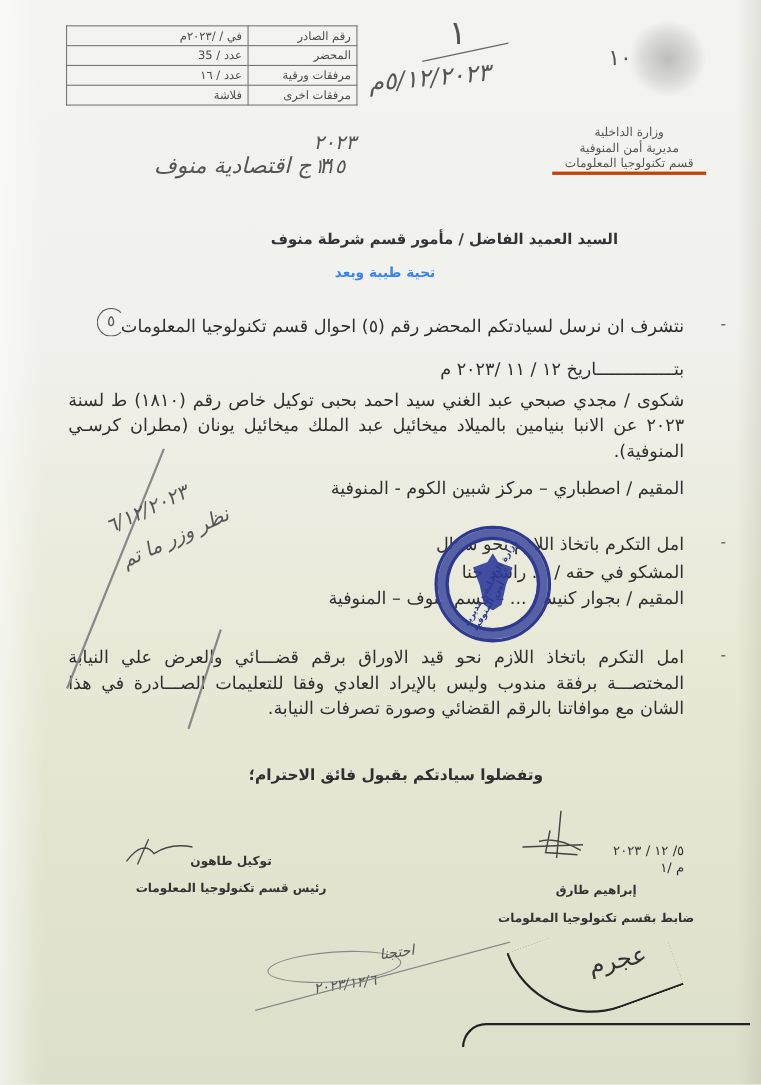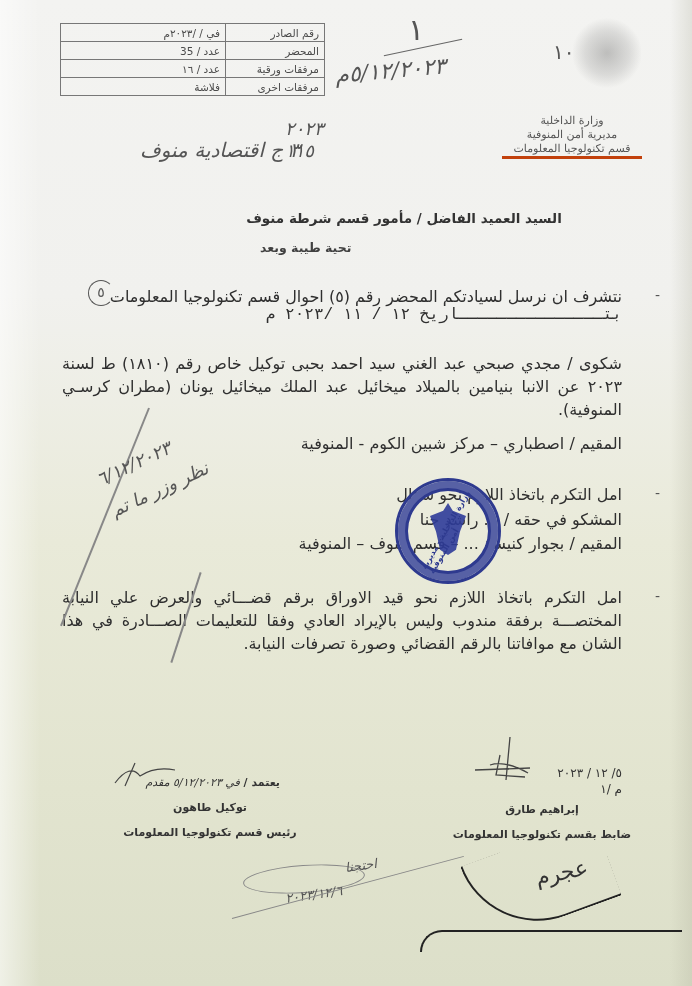--- a/index.html
+++ b/index.html
@@ -56,21 +56,21 @@
     border:1.5px solid #888; border-radius:50%; transform:rotate(-4deg);
   }
   .long-stroke { position:absolute; left:232px; top:918px; width:240px; border-top:1.5px solid #888; transform:rotate(-15deg); transform-origin:left; }
   .pen-stroke-a { position:absolute; left:470px; top:840px; width:140px; height:80px; border-left:2px solid #222; border-bottom:2px solid #222; border-radius:0 0 0 90px; transform:rotate(-20deg); }
   .pen-stroke-b { position:absolute; left:420px; top:930px; width:260px; height:20px; border-top:2px solid #222; border-left:2px solid #222; border-radius:40px 0 0 0; }
   .pen-sig { position:absolute; left:535px; top:860px; font-size:22px; font-family:"DejaVu Serif", serif; color:#333; transform:rotate(-12deg); }
   
   .diag-sig { position:absolute; left:148px; top:408px; width:2px; height:235px; background:#888; transform:rotate(22deg); transform-origin:top; }
   .diag-sig2 { position:absolute; left:185px; top:570px; width:2px; height:95px; background:#888; transform:rotate(18deg); }
   .salutation { position:absolute; left:210px; top:210px; width:330px; direction:rtl; text-align:center; font-weight:bold; font-size:13.5px; color:#333;margin-left:29px; }
-  .greeting { position:absolute; left:260px; top:240px; width:180px; direction:rtl; text-align:left; font-weight:bold; font-size:12.5px; color:#404040; }
+  .greeting { position:absolute; left:260px; top:240px; width:180px; direction:rtl; text-align:center; font-weight:bold; font-size:12.5px; color:#3b82f6; }
   .para { position:absolute; right:70px; direction:rtl; text-align:justify; font-size:16px; line-height:23px; color:#2f2f2f; }
   .bullet { position:absolute; right:32px; font-size:14px; color:#555; }
   .p1 { top:285px; width:560px; }
   .p2 { top:352px; width:560px; }
   .p3 { top:432px; width:560px; }
   .p4 { top:483px; width:560px; }
   .p5 { top:505px; width:560px; }
   .p6 { top:532px; width:560px; }
   .p7 { top:586px; width:560px; }
   .closing { position:absolute; left:190px; top:697px; width:340px; direction:rtl; text-align:center; font-size:14px; font-weight:bold; color:#2f2f2f; }
@@ -134,21 +134,21 @@
   <div class="hand note1b">٢٠٢٣</div>
   <div class="hand note1c">١١٥</div>
 
   <div class="salutation">السيد العميد الفاضل / مأمور قسم شرطة منوف</div>
   <div class="greeting">تحية طيبة وبعد</div>
 
   <div class="circle-mark">٥</div>
 
   <span class="bullet" style="top:287px">-</span>
   <div class="para p1">نتشرف ان نرسل لسيادتكم المحضر رقم (٥) احوال قسم تكنولوجيا المعلومات</div>
-  <div class="para" style="top:304px; width:560px;font-family:Liberation Mono, monospace;">بتـــــــــــــــاريخ  ١٢ / ١١ /٢٠٢٣ م</div>
+  <div class="para" style="top:324px; width:560px;">بتـــــــــــــــاريخ  ١٢ / ١١ /٢٠٢٣ م</div>
 
   <div class="para p2">شكوى / مجدي صبحي عبد الغني سيد احمد بحبى توكيل خاص رقم (١٨١٠) ط لسنة ٢٠٢٣ عن الانبا بنيامين بالميلاد ميخائيل عبد الملك ميخائيل يونان (مطران كرسـي المنوفية).</div>
   <div class="para p3">المقيم / اصطباري – مركز شبين الكوم - المنوفية</div>
 
   <span class="bullet" style="top:485px">-</span>
   <div class="para p4">امل التكرم باتخاذ اللازم نحو سؤال</div>
   <div class="para p5" style="top:508px">المشكو في حقه / ... راشد حنا</div>
   <div class="para p6">المقيم / بجوار كنيسة ... – قسم منوف – المنوفية</div>
 
   <span class="bullet" style="top:588px">-</span>
@@ -159,39 +159,36 @@
     <span class="ring-text">وزارة الداخلية - مديرية أمن المنوفية</span>
   </div>
 
   <div class="diag-sig"></div>
   <div class="diag-sig2"></div>
   <div class="hand side">
     <div>٦/١٢/٢٠٢٣</div>
     <div>نظر وزر ما تم</div>
   </div>
 
+  <div class="closing">وتفضلوا سيادتكم بقبول فائق الاحترام؛</div>
 
   <svg class="scribble-r" viewBox="0 0 70 50">
     <path d="M5 35 L60 33 M40 2 L36 45 M30 20 L26 40 L55 42 M20 30 Q35 25 58 38" stroke="#444" stroke-width="1.3" fill="none"></path>
   </svg>
   <div class="sig-right">
     <div class="date-line">٥/ ١٢ / ٢٠٢٣</div>
     <div class="date-line">م /١</div>
     <div>إبراهيم طارق</div>
     <div>ضابط بقسم تكنولوجيا المعلومات</div>
   </div>
 
   <svg class="scribble-l" viewBox="0 0 70 30">
     <path d="M5 25 Q20 5 30 18 Q45 8 65 12 M15 28 L25 5" stroke="#444" stroke-width="1.2" fill="none"></path>
   </svg>
   <div class="sig-left">
-    <div class="approve">
-      <span>يعتمد /</span>
-      <span style="font-weight:normal; font-style:italic; font-family:'DejaVu Serif',serif;">في ٥/١٢/٢٠٢٣ مقدم</span>
-    </div>
     <div>توكيل طاهون</div>
     <div>رئيس قسم تكنولوجيا المعلومات</div>
   </div>
 
   <div class="loop-sig"></div>
   <div class="hand bottom1">احتجنا</div>
   <div class="hand bottom2">٢٠٢٣/١٢/٦</div>
   <div class="long-stroke"></div>
   <div class="pen-stroke-a"></div>
   <div class="pen-stroke-b"></div>

